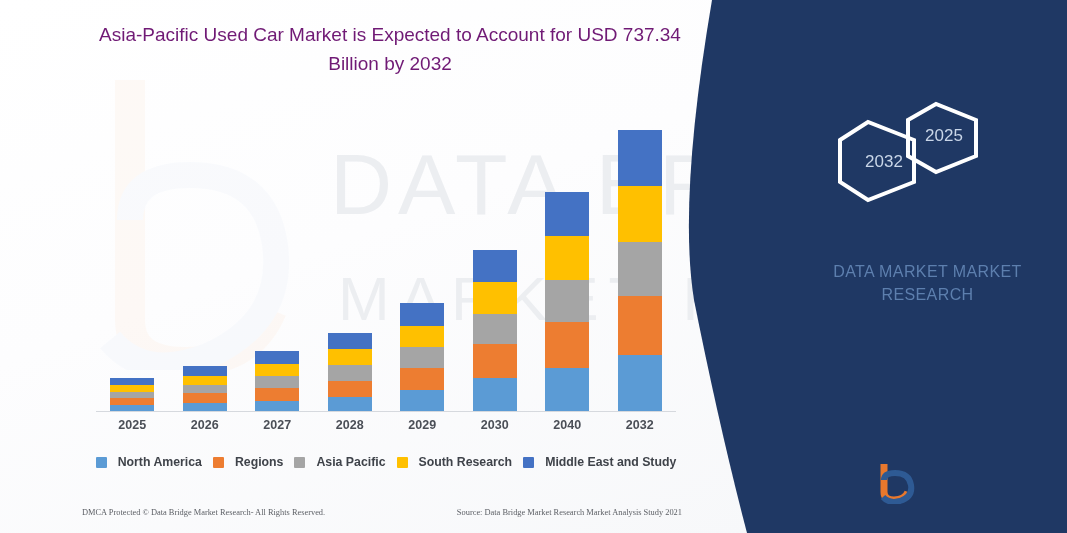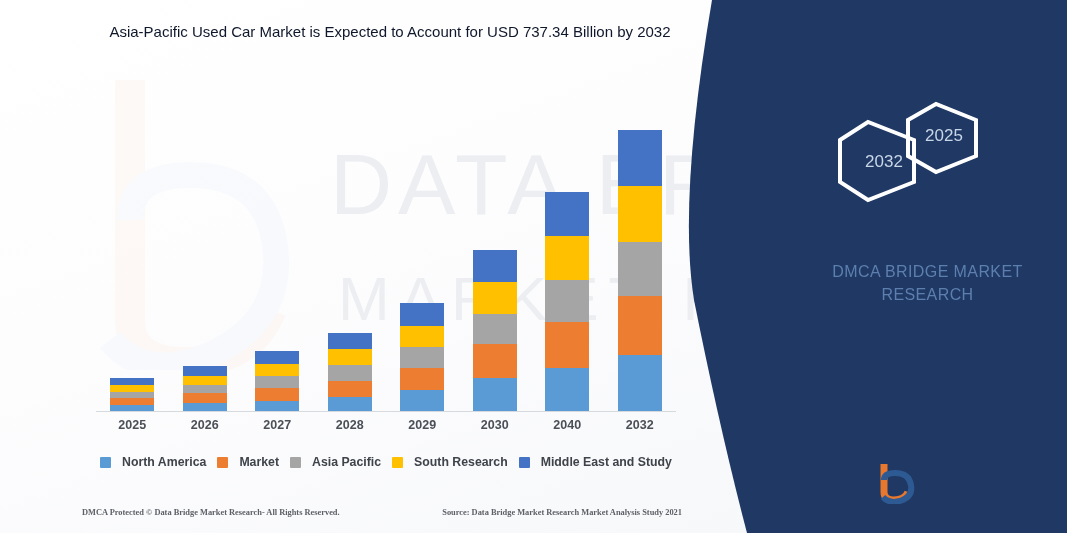--- a/index.html
+++ b/index.html
@@ -56,21 +56,21 @@
     color:#d9dde4;font-size:14.5px;letter-spacing:1.2px;font-weight:700;
     border-bottom:1px solid #b9c1cd;padding-bottom:2px;display:inline-block;
   }
   .logo .l2{
     color:#c3cad4;font-size:8.5px;letter-spacing:3px;margin-top:3px;font-weight:400;
   }
 
   
   .main-title{
     position:absolute;left:90px;top:20px;width:600px;text-align:center;
-    color:#0f172a;font-size:15px;line-height:1.55;font-weight:400;
+    color:#701a75;font-size:19px;line-height:1.55;font-weight:400;
   }
 
   
   .chart{
     position:absolute;left:96px;top:112px;width:580px;height:300px;
   }
   .plot{position:relative;width:100%;height:300px;}
   .bars{
     position:absolute;left:0;bottom:0;width:100%;height:300px;
     display:flex;align-items:flex-end;justify-content:space-around;
@@ -98,21 +98,21 @@
     display:flex;justify-content:center;align-items:center;gap:11px;
   }
   .lg{display:flex;align-items:center;gap:11px;}
   .lg .sw{width:11px;height:11px;display:inline-block;border-radius:1px;}
   .lg .lb{color:#3f434a;font-size:12.3px;font-weight:700;white-space:nowrap;}
 
   
   .footer{
     position:absolute;left:82px;top:508px;width:600px;
     display:flex;justify-content:space-between;align-items:center;
-    color:#5d6066;font-size:8.4px;font-family:"Liberation Serif", serif;font-weight:bold;
+    color:#5d6066;font-size:8.4px;font-family:"Liberation Serif", serif;
   }
 </style>
 </head>
 <body>
 
 <div id="infographic">
 
   <div class="left-pane"></div>
 
   <div class="wm-logo">
@@ -138,21 +138,21 @@
     <svg width="230" height="120" viewBox="0 0 230 120">
 
       <polygon points="30,42 58,24 104,42 104,84 58,102 30,84" fill="none" stroke="#ffffff" stroke-width="4"></polygon>
 
       <polygon points="98,22 126,6 166,22 166,58 126,74 98,58" fill="none" stroke="#ffffff" stroke-width="4"></polygon>
     </svg>
     <div style="position:absolute;left:44px;top:54px;width:60px;text-align:center;color:#c9d6e8;font-size:17px;">2032</div>
     <div style="position:absolute;left:104px;top:28px;width:60px;text-align:center;color:#c9d6e8;font-size:17px;">2025</div>
   </div>
 
-  <div class="dbmr-sub">DMCA BRIDGE MARKET RESEARCH</div>
+  <div class="dbmr-sub">DATA MARKET MARKET RESEARCH</div>
 
   <div class="logo">
     <div class="mark">
       <svg viewBox="0 0 46 42" width="46" height="42">
         <path d="M6 2 L6 30 Q6 38 16 38 Q27 38 30 30" fill="none" stroke="#E8782D" stroke-width="7"></path>
         <path d="M6 18 Q6 11 17 11 Q31 11 33 23 Q35 35 22 39 Q11 42 5 35" fill="none" stroke="#2E5A94" stroke-width="6"></path>
       </svg>
     </div>
   </div>
 
@@ -249,21 +249,21 @@
       <span>2032</span>
     </div>
 
   <div class="legend" id="legend">
       <div class="lg">
         <span class="sw" style="background: rgb(91, 155, 213);"></span>
         <span class="lb">North America</span>
       </div>
       <div class="lg">
         <span class="sw" style="background: rgb(237, 125, 49);"></span>
-        <span class="lb">Market</span>
+        <span class="lb">Regions</span>
       </div>
       <div class="lg">
         <span class="sw" style="background: rgb(165, 165, 165);"></span>
         <span class="lb">Asia Pacific</span>
       </div>
       <div class="lg">
         <span class="sw" style="background: rgb(255, 192, 0);"></span>
         <span class="lb">South Research</span>
       </div>
       <div class="lg">

